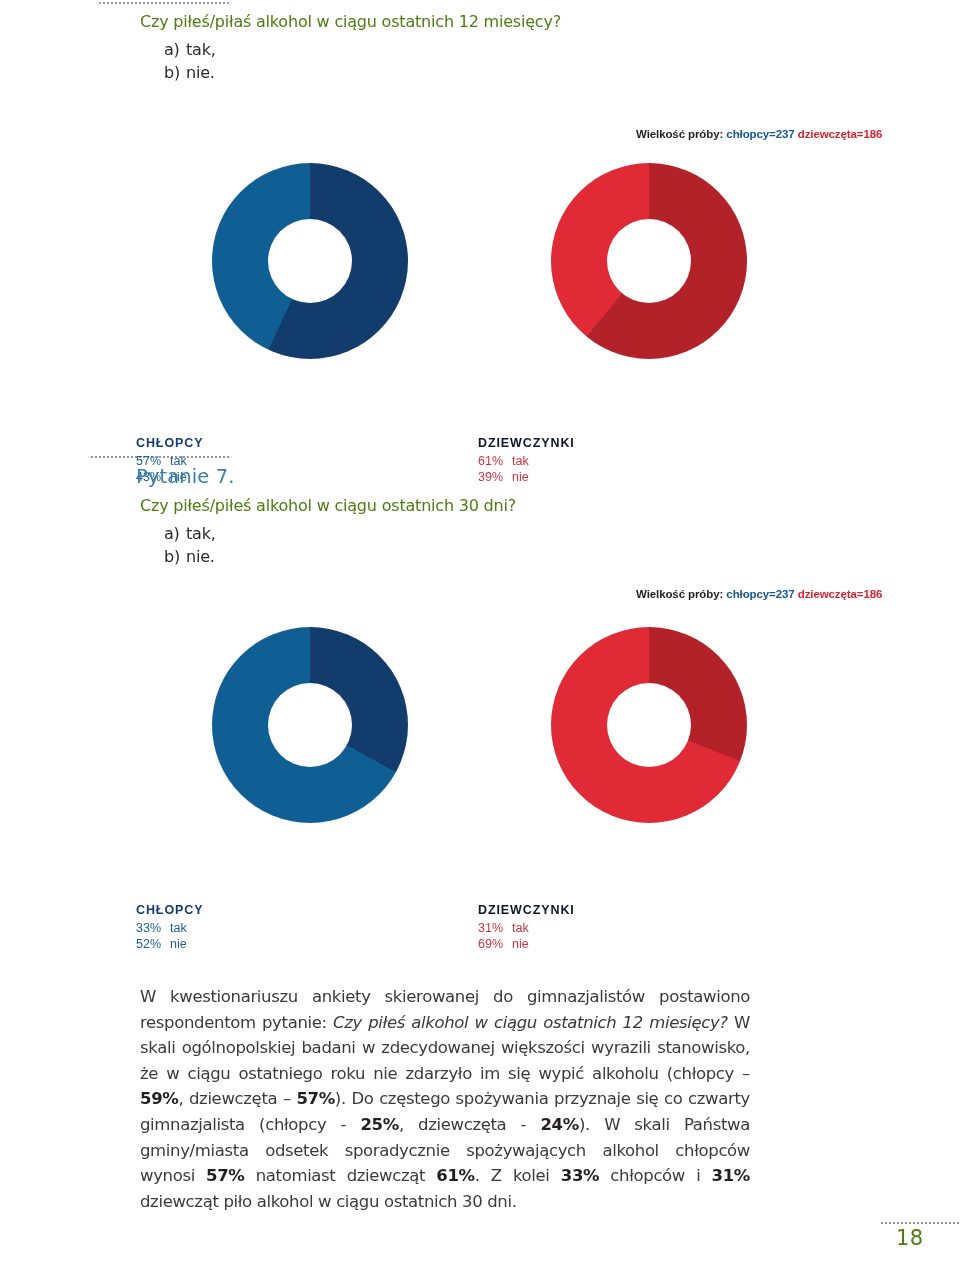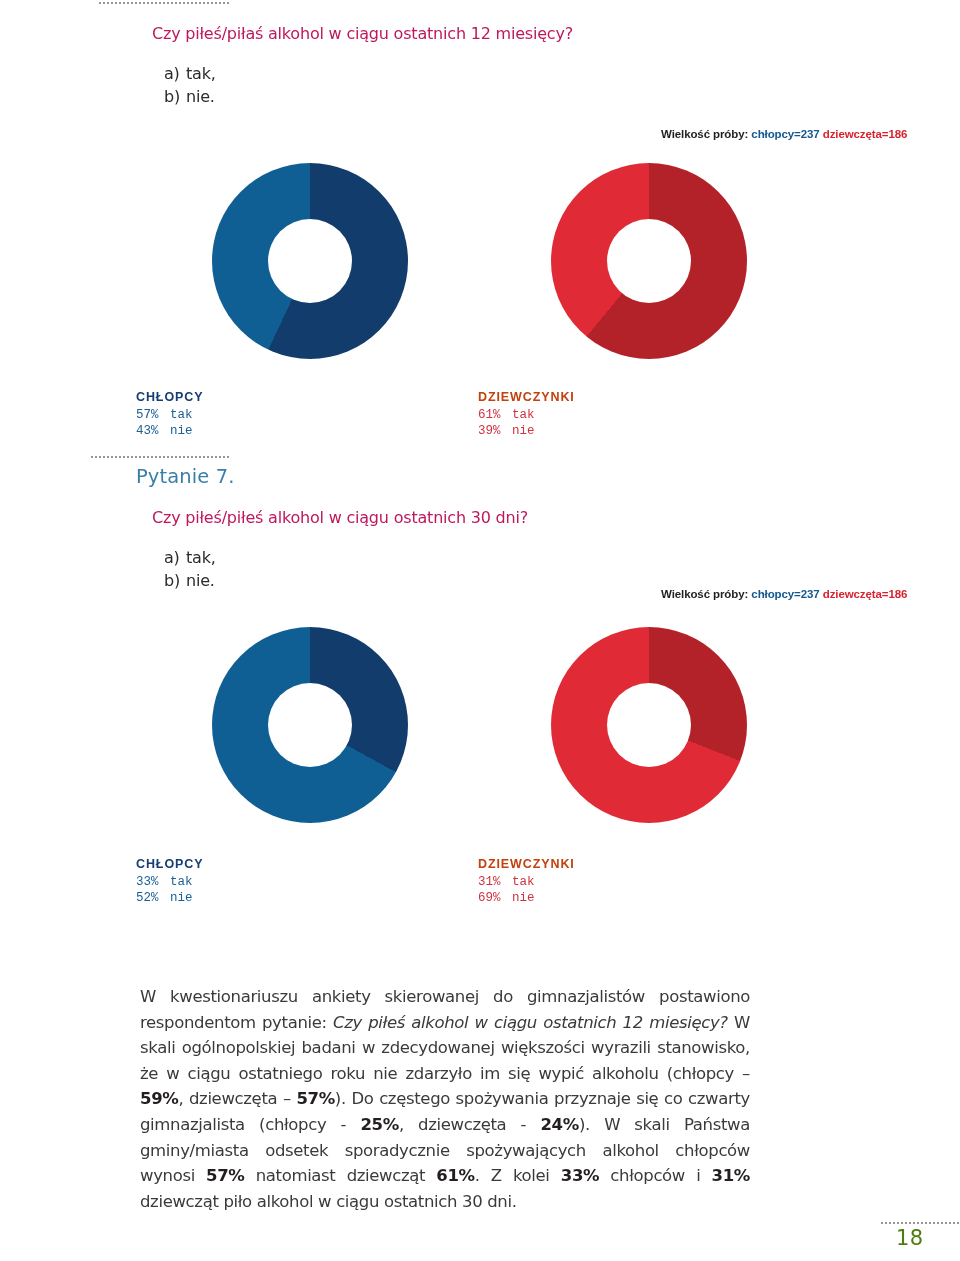--- a/index.html
+++ b/index.html
@@ -44,23 +44,23 @@
     font-weight: 400;
     color: #3b7fa8;
     letter-spacing: 0.1px;
     line-height: 26px;
     margin: 0 0 2px 0;
   }
   .q-prompt {
     font-family: "DejaVu Sans", sans-serif;
     font-size: 16px;
     font-weight: 400;
-    color: #be185d;
+    color: #4d7c0f;
     line-height: 24px;
-    margin: 16px;
+    margin: 4px;
     letter-spacing: -0.2px;
   }
   .q-answers { margin: 0; padding: 0; list-style: none; }
   .q-answers li {
     font-family: "DejaVu Sans", sans-serif;
     font-size: 16px;
     color: #2b2b2b;
     line-height: 23px;
     padding-left: 28px;
     letter-spacing: -0.2px;
@@ -69,56 +69,56 @@
 
   
   .sample {
     position: absolute;
     font-family: "Liberation Sans", sans-serif;
     font-size: 11.5px;
     font-weight: bold;
     letter-spacing: -0.1px;
     white-space: nowrap;
   }
-  .sample .lbl   { color: #231f20; margin-left: 25px; }
+  .sample .lbl   { color: #231f20; }
   .sample .boys  { color: #13588f; }
   .sample .girls { color: #d8232f; }
   .sample-q8 { left: 636px; top: 128px; }
   .sample-q9 { left: 636px; top: 588px; }
 
   
   .donut {
     position: absolute;
     border-radius: 50%;
   }
   .donut .hole {
     position: absolute;
     border-radius: 50%;
     background: #ffffff;
   }
 
   
-  .legend { position: absolute; }
+  .legend { position: absolute; margin-top: 46px; }
   .legend .legend-title {
     font-family: "Liberation Sans", sans-serif;
     font-size: 12.5px;
     font-weight: bold;
     letter-spacing: 0.9px;
     margin-bottom: 3px;
   }
   .legend .legend-row {
-    font-family: Liberation Mono, monospace;
+    font-family: Liberation Sans, sans-serif;
     font-size: 12.5px;
     line-height: 16px;
     white-space: nowrap;
   }
   .legend .pct { display: inline-block; width: 34px; }
   .legend-boys  .legend-title { color: #143d73; }
   .legend-boys  .legend-row   { color: #1a5f95; }
-  .legend-girls .legend-title { color: #c2410c; }
+  .legend-girls .legend-title { color: #0f172a; }
   .legend-girls .legend-row   { color: #cf3340; }
 
   .legend-q8-boys  { left: 136px; top: 390px; }
   .legend-q8-girls { left: 478px; top: 390px; }
   .legend-q9-boys  { left: 136px; top: 857px; }
   .legend-q9-girls { left: 478px; top: 857px; }
 
   
   .summary {
     position: absolute;

